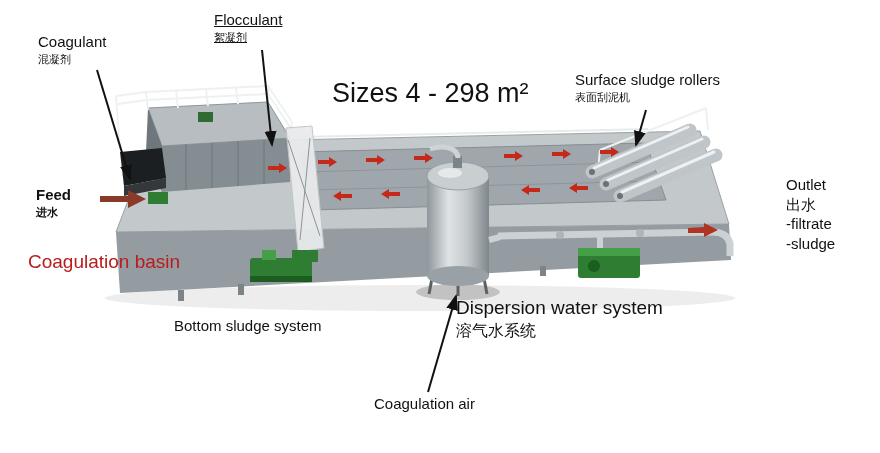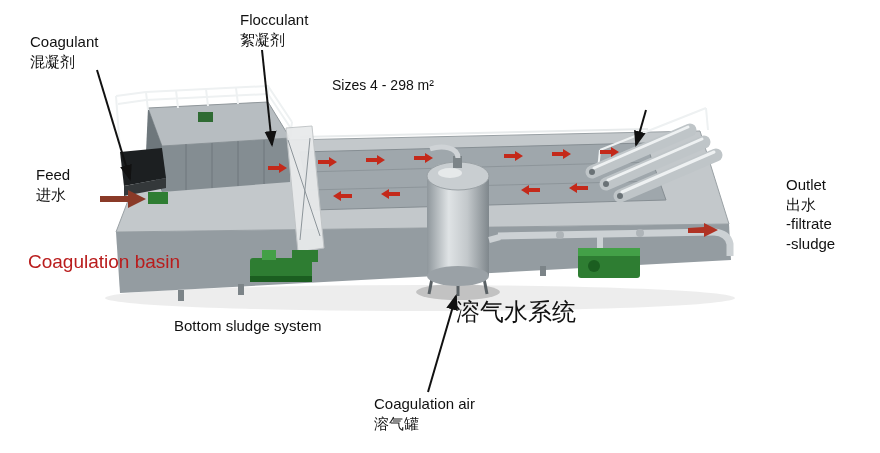--- a/index.html
+++ b/index.html
@@ -2,24 +2,24 @@
 <html><head>
 <meta charset="utf-8">
 <style>
   html,body{margin:0;padding:0;background:#ffffff;}
   #stage{
     position:relative;width:880px;height:453px;background:#ffffff;overflow:hidden;
     font-family:"Liberation Sans",sans-serif;color:#111;
   }
   #scene{position:absolute;left:0;top:0;}
   .lbl{position:absolute;font-size:15px;line-height:1.3;white-space:nowrap;}
-  .lbl .zh{display:block;font-size:15px;}
-  .lbl-big{font-size:14px;}
+  .lbl .zh{display:block;font-size:11px;}
+  .lbl-big{font-size:27px;}
   .lbl-med{font-size:19px;}
-  .lbl-med .zh{font-size:24px;}
+  .lbl-med .zh{font-size:16px;}
   .lbl-olive{font-size:19px;color:#b91c1c;}
   .line2{display:block;}
 </style>
 </head>
 <body>
 
 <div id="stage">
 
   <svg id="scene" width="880" height="453" viewBox="0 0 880 453">
     <defs>
@@ -157,57 +157,61 @@
     <polygon points="100,196 128,196 128,190 146,199 128,208 128,202 100,202" fill="#8a3a28"></polygon>
 
     <g stroke="#111" stroke-width="2" fill="none">
       <line x1="97" y1="70" x2="130" y2="179" marker-end="url(#arrowB)"></line>
       <line x1="262" y1="50" x2="272" y2="145" marker-end="url(#arrowB)"></line>
       <line x1="646" y1="110" x2="636" y2="145" marker-end="url(#arrowB)"></line>
       <line x1="428" y1="392" x2="456" y2="296" marker-end="url(#arrowB)"></line>
     </g>
   </svg>
 
-  <div class="lbl" style="left:30px;top:32px;">
+  <div class="lbl" style="left:38px;top:32px;">
     <span>Coagulant</span>
     <span class="zh">混凝剂</span>
   </div>
 
-  <div class="lbl" style="left:240px;top:10px;">
+  <div class="lbl" style="left:214px;top:10px;text-decoration:underline;">
     <span>Flocculant</span>
     <span class="zh">絮凝剂</span>
   </div>
 
   <div class="lbl lbl-big" style="left:332px;top:76px;">
     <span>Sizes 4 - 298 m²</span>
   </div>
 
-
-  <div class="lbl" style="left:36px;top:165px;">
+  <div class="lbl" style="left:575px;top:70px;">
+    <span>Surface sludge rollers</span>
+    <span class="zh">表面刮泥机</span>
+  </div>
+
+  <div class="lbl" style="left:36px;top:185px;font-weight:bold;">
     <span>Feed</span>
     <span class="zh">进水</span>
   </div>
 
   <div class="lbl" style="left:746px;top:175px;margin-left:40px;">
     <span>Outlet</span>
     <span class="line2">出水</span>
     <span class="line2">-filtrate</span>
     <span class="line2">-sludge</span>
   </div>
 
   <div class="lbl lbl-olive" style="left:28px;top:250px;">
     <span>Coagulation basin</span>
   </div>
 
   <div class="lbl" style="left:174px;top:316px;">
     <span>Bottom sludge system</span>
   </div>
 
   <div class="lbl lbl-med" style="left:456px;top:296px;">
+    <span>Dispersion water system</span>
     <span class="zh">溶气水系统</span>
   </div>
 
   <div class="lbl" style="left:374px;top:394px;">
     <span>Coagulation air</span>
-    <span class="zh">溶气罐</span>
   </div>
 
 </div>
 
 </body></html>

